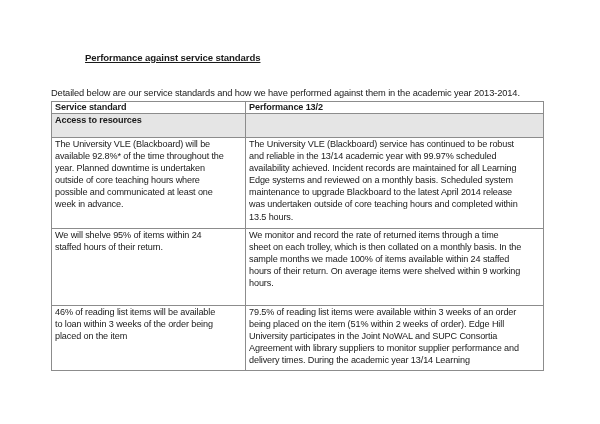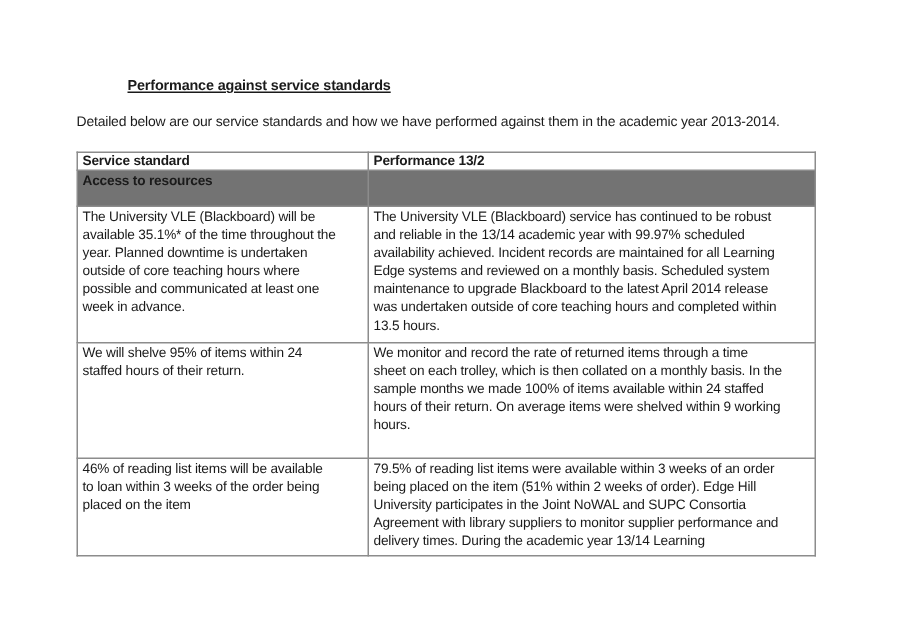--- a/index.html
+++ b/index.html
@@ -21,21 +21,21 @@
       top: 52px;
       font-size: 9.6px;
       font-weight: bold;
       text-decoration: underline;
       letter-spacing: -0.1px;
       margin-left: 34px;
     }
     .intro {
       position: absolute;
       left: 51px;
-      top: 76px;
+      top: 88px;
       font-size: 9.3px;
       letter-spacing: -0.12px;
       white-space: nowrap;
     }
     table.standards {
       position: absolute;
       left: 51px;
       top: 101px;
       width: 492px;
       border-collapse: collapse;
@@ -51,21 +51,21 @@
       text-align: left;
     }
     col.c1 { width: 194px; }
     col.c2 { width: 298px; }
     th {
       font-weight: bold;
       height: 11px;
       line-height: 11px;
     }
     tr.section td {
-      background: #737373;
+      background: #e5e5e5;
       height: 23px;
       font-weight: bold;
     }
     tr.r1 td { height: 90px; }
     tr.r2 td { height: 76px; margin-top: 14px; }
     tr.r3 td { height: 64px; }
   </style>
 </head>
 <body>
 
@@ -83,21 +83,21 @@
         <th>Service standard</th>
         <th>Performance 13/2</th>
       </tr>
     </thead>
     <tbody>
       <tr class="section">
         <td>Access to resources</td>
         <td></td>
       </tr>
       <tr class="r1">
-        <td>The University VLE (Blackboard) will be available 35.1%* of the time throughout the year. Planned downtime is undertaken outside of core teaching hours where possible and communicated at least one week in advance.</td>
+        <td>The University VLE (Blackboard) will be available 92.8%* of the time throughout the year. Planned downtime is undertaken outside of core teaching hours where possible and communicated at least one week in advance.</td>
         <td>The University VLE (Blackboard) service has continued to be robust and reliable in the 13/14 academic year with 99.97% scheduled availability achieved.  Incident records are maintained for all Learning Edge systems and reviewed on a monthly basis. Scheduled system maintenance to upgrade Blackboard to the latest April 2014 release was undertaken outside of core teaching hours and completed within 13.5 hours.</td>
       </tr>
       <tr class="r2">
         <td>We will shelve 95% of items within 24 staffed hours of their return.</td>
         <td>We monitor and record the rate of returned items through a time sheet on each trolley, which is then collated on a monthly basis. In the sample months we made 100% of items available within 24 staffed hours of their return. On average items were shelved within 9 working hours.</td>
       </tr>
       <tr class="r3">
         <td>46% of reading list items will be available to loan within 3 weeks of the order being placed on the item</td>
         <td>79.5% of reading list items were available within 3 weeks of an order being placed on the item (51% within 2 weeks of order). Edge Hill University participates in the Joint NoWAL and SUPC Consortia Agreement with library suppliers to monitor supplier performance and delivery times. During the academic year 13/14 Learning</td>
       </tr>

